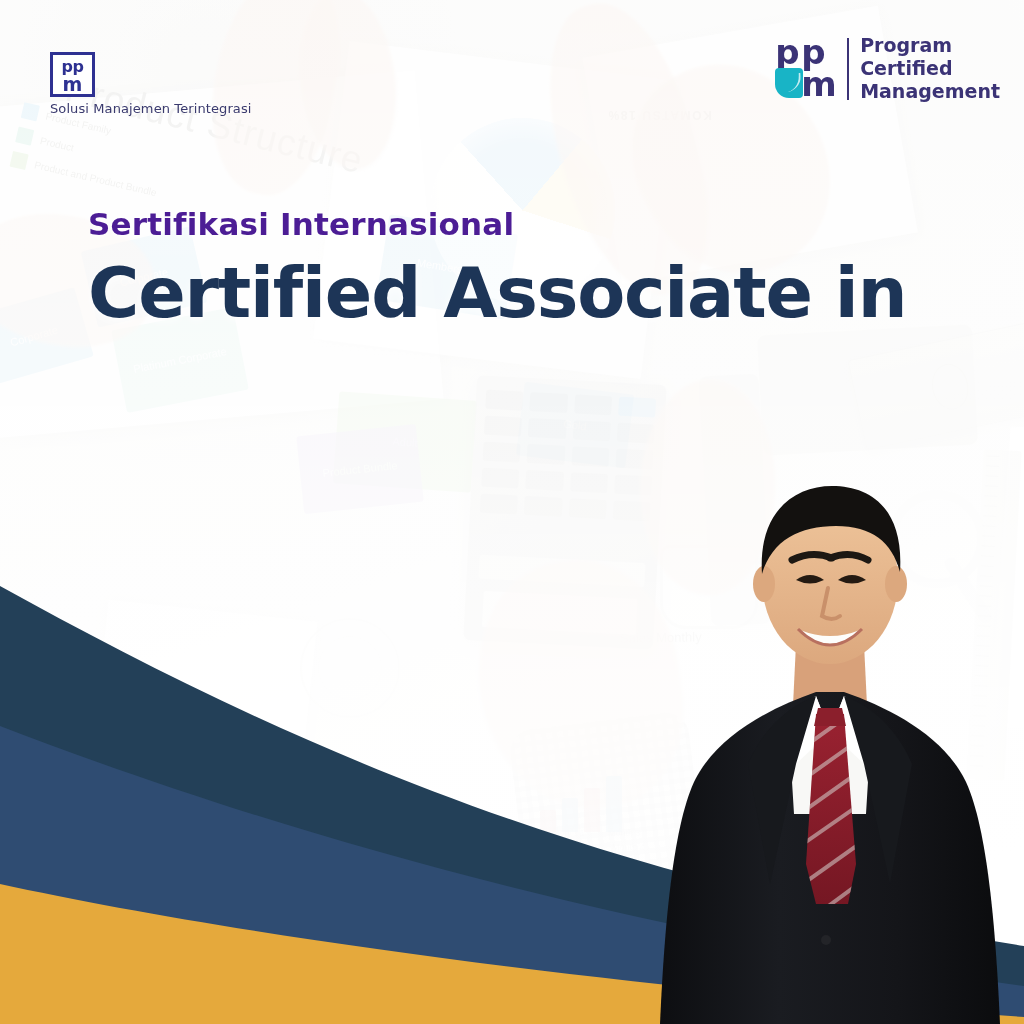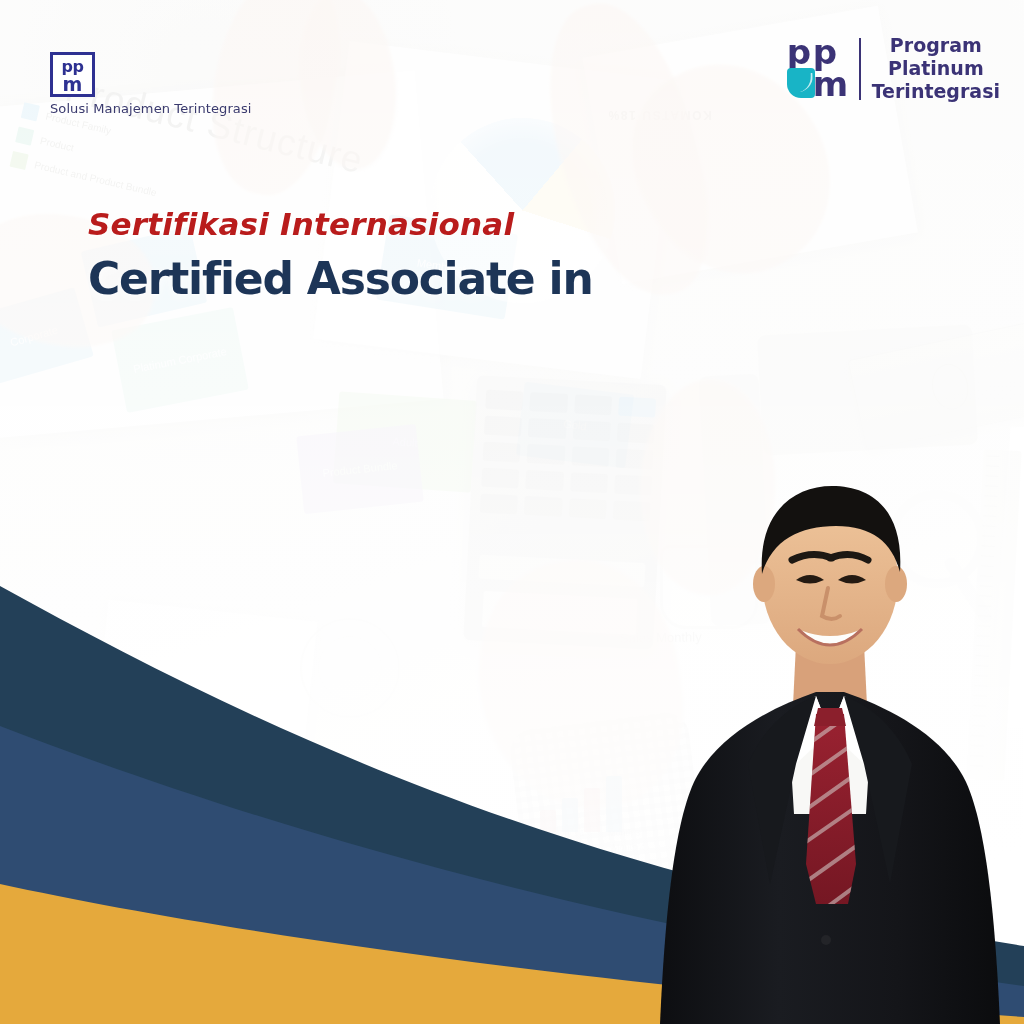--- a/index.html
+++ b/index.html
@@ -184,31 +184,31 @@
   .ppm2 .p1,.ppm2 .p2,.ppm2 .m2{position:absolute;color:#3b3376;font-weight:700;
     font-size:34px;line-height:1;font-family:"DejaVu Sans",sans-serif;}
   .ppm2 .p1{left:0;top:0;} .ppm2 .p2{left:26px;top:0;} .ppm2 .m2{left:26px;top:32px;}
   .leaf{position:absolute;left:0;top:33px;width:28px;height:30px;background:#18b4c6;
     border-radius:4px 4px 4px 14px;}
   .leaf:after{content:"";position:absolute;left:6px;top:5px;width:18px;height:19px;
     border-right:2px solid rgba(255,255,255,.75);
     border-radius:0 0 16px 0;transform:rotate(-2deg);}
   .divider{width:2px;height:62px;background:#3b3376;margin-right:11px;}
   .rtext{color:#3b3376;font-weight:700;font-size:19px;line-height:1.22;
-    font-family:"DejaVu Sans",sans-serif;text-align:center;}
+    font-family:"DejaVu Sans",sans-serif;}
 
   
   .copy{position:absolute;left:88px;top:206px;width:720px;}
-  .eyebrow{font-size:31px;font-weight:700;color:#b91c1c;letter-spacing:.2px;
+  .eyebrow{font-size:31px;font-weight:700;color:#4c1d95;letter-spacing:.2px;
     text-shadow:0 2px 5px rgba(255,255,255,.85);margin:0 0 14px 0;
-    font-family:"DejaVu Sans",sans-serif;font-style:italic;}
-  .headline{font-size:44px;font-weight:700;color:#1d3557;line-height:1.06;
+    font-family:"DejaVu Sans",sans-serif;}
+  .headline{font-size:70px;font-weight:700;color:#1d3557;line-height:1.06;
     letter-spacing:-1.2px;margin:0;
     text-shadow:0 3px 11px rgba(255,255,255,.75), 0 1px 2px rgba(255,255,255,.9);
-    font-family:"DejaVu Sans",sans-serif;}
+    font-family:"DejaVu Sans",sans-serif;text-align:center;}
   .headline .l{display:block;white-space:nowrap;}
 
   
   .presenter{position:absolute;left:620px;bottom:0;width:420px;height:560px;}
 </style>
 </head>
 <body>
 
 <div id="poster">
 
@@ -390,22 +390,22 @@
   <div class="logo-right">
     <div class="ppm2">
       <span class="p1">p</span>
       <span class="p2">p</span>
       <span class="leaf"></span>
       <span class="m2">m</span>
     </div>
     <div class="divider"></div>
     <div class="rtext">
       <div>Program</div>
-      <div>Platinum</div>
-      <div>Terintegrasi</div>
+      <div>Certified</div>
+      <div>Management</div>
     </div>
   </div>
 
   <div class="copy">
     <div class="eyebrow">Sertifikasi Internasional</div>
     <h1 class="headline">
       <span class="l">Certified Associate in</span>
     </h1>
   </div>
 

